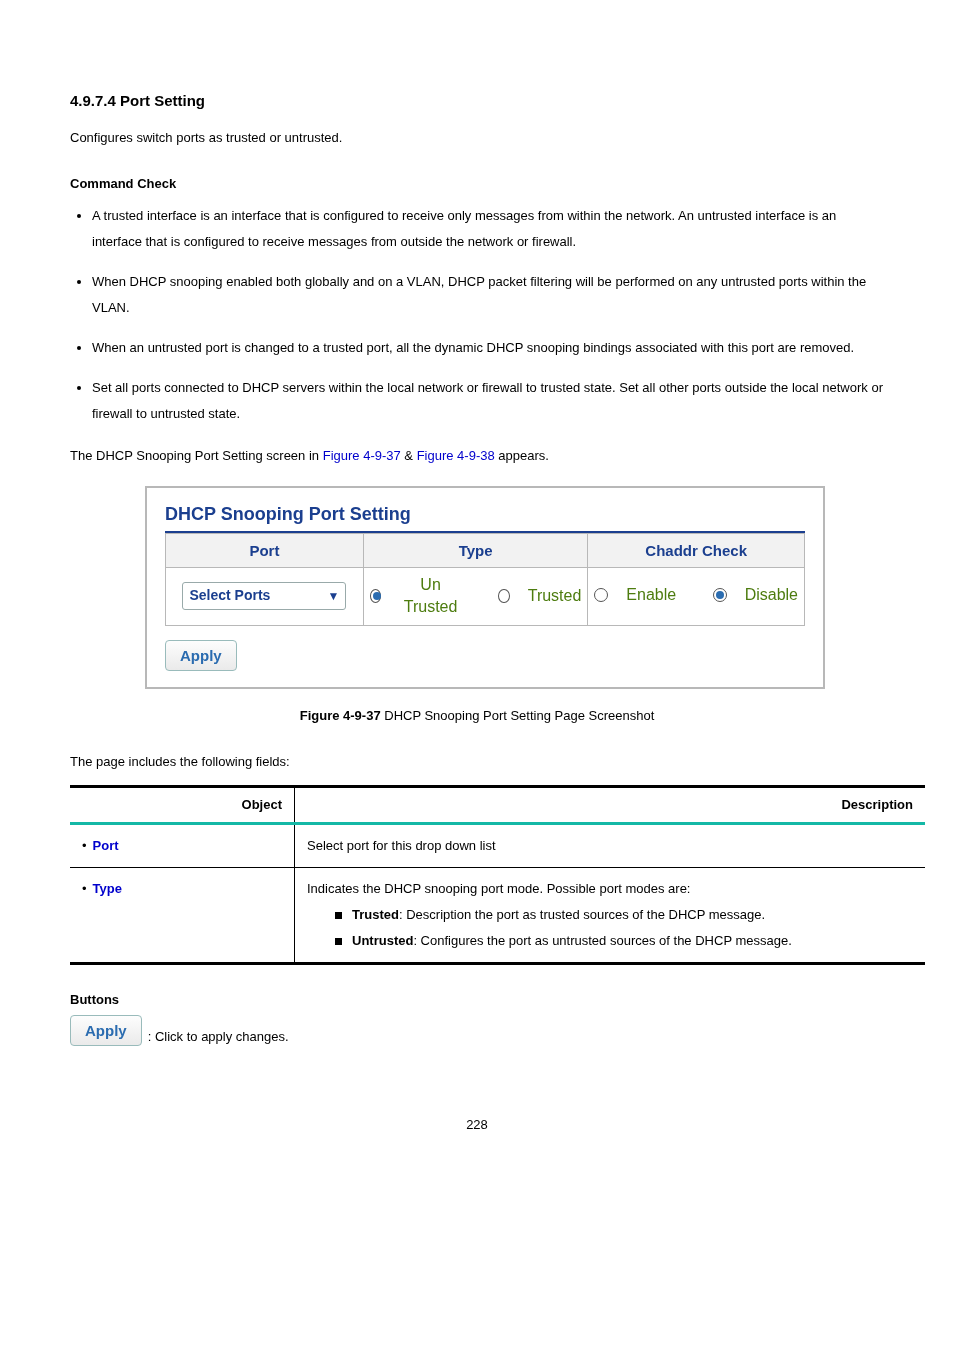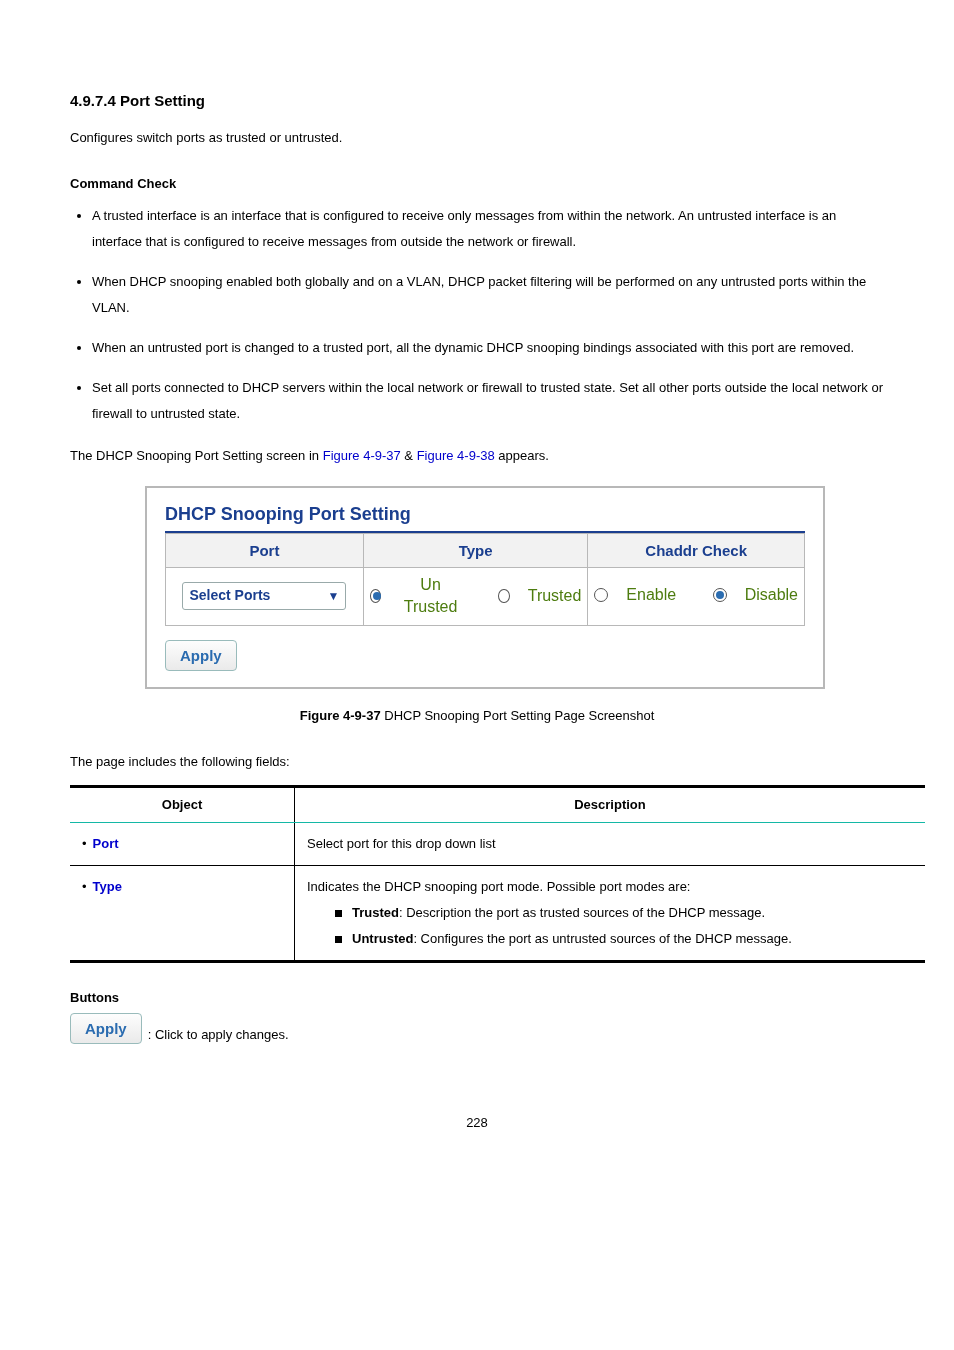--- a/index.html
+++ b/index.html
@@ -140,22 +140,22 @@
     margin-bottom: 14px;
   }
   table.fields {
     width: 855px;
     margin: 0 auto;
     border-collapse: collapse;
     border-top: 3px solid #000;
     border-bottom: 3px solid #000;
   }
   table.fields th {
-    text-align: center;
-    border-bottom: 1px solid #14b8a6;
+    text-align: right;
+    border-bottom: 3px solid #14b8a6;
     padding: 8px 12px;
     font-size: 13px;
     background: #fff;
   }
   table.fields td {
     border-top: 1px solid #000;
     padding: 8px 12px;
     vertical-align: top;
     font-size: 13px;
     line-height: 2.0;

